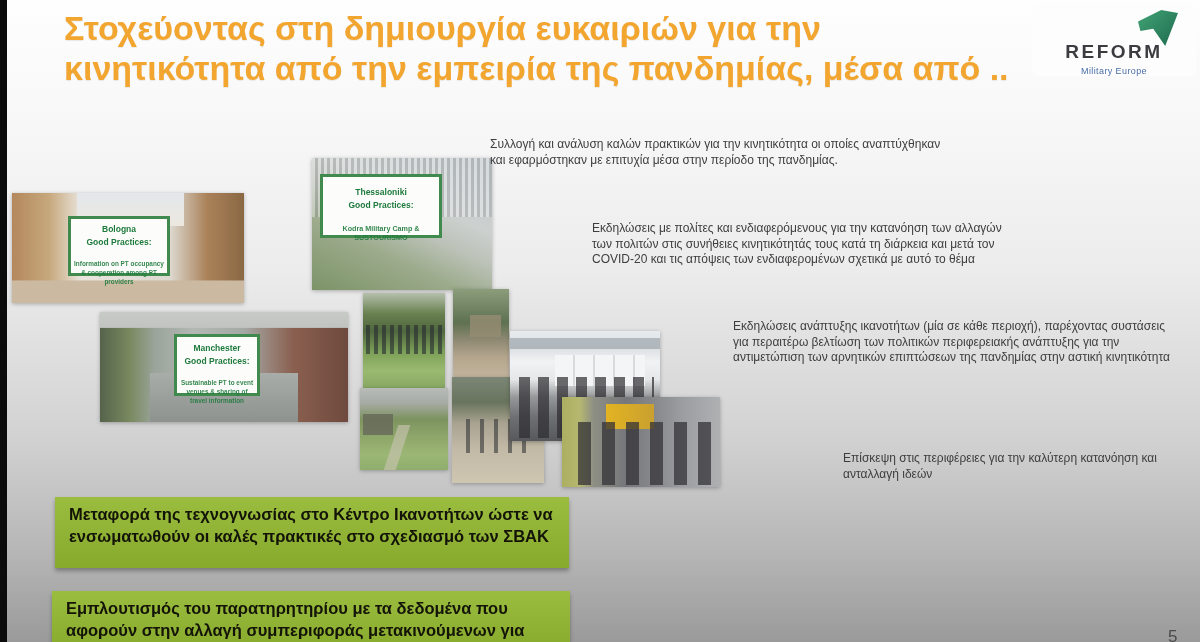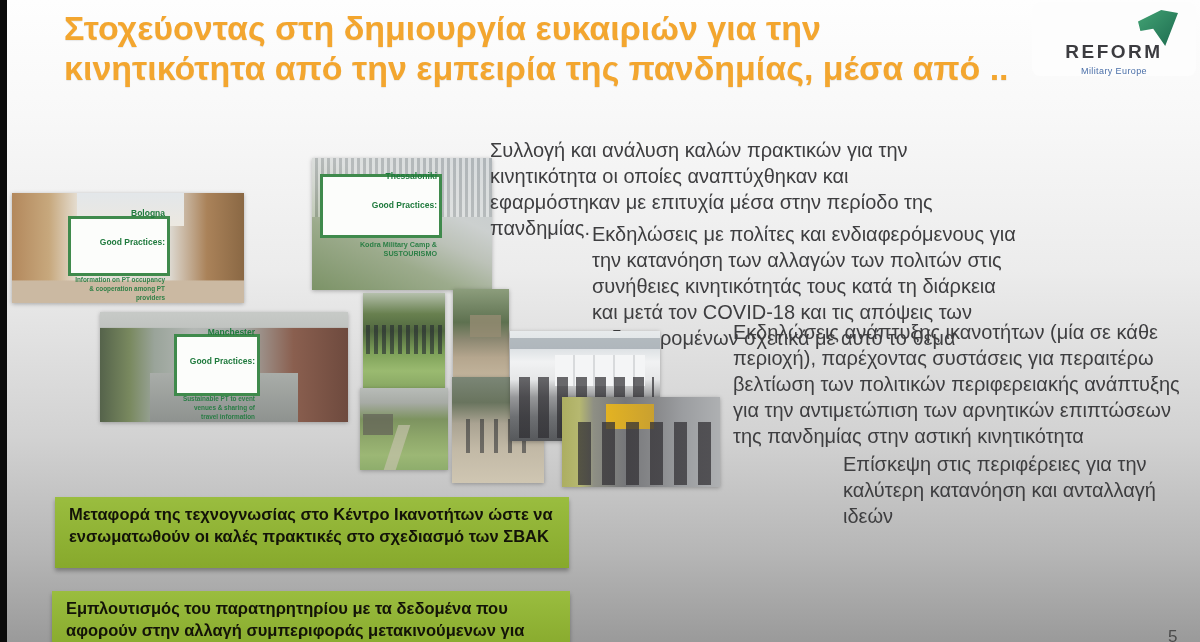--- a/index.html
+++ b/index.html
@@ -29,31 +29,31 @@
   .logo-arrow {
     position:absolute; right:18px; top:8px; width:40px; height:36px;
     background:linear-gradient(135deg,#43a374 0%,#1d6b4f 100%);
     clip-path:polygon(0 32%, 58% 0, 100% 8%, 68% 100%, 38% 52%, 6% 58%);
   }
 
   
   .photo { position:absolute; box-shadow:0 1px 4px rgba(0,0,0,0.28); }
   .gp-label {
     position:absolute; background:#fcfdfb; border:3px solid #3f8a4c;
-    text-align:right; color:#1f7a3d; padding:20px 2px 3px 2px;
-    display:flex; flex-direction:column; justify-content:center;gap:16px;
+    text-align:center; color:#1f7a3d; padding:20px 2px 3px 2px;
+    display:flex; flex-direction:column; justify-content:center;
   }
   .gp-city, .gp-heading { font-size:8.5px; font-weight:bold; line-height:1.5; }
   .gp-detail { font-size:6.4px; line-height:1.35; margin-top:12px; font-weight:bold; opacity:.9; }
 
   
   .strip { position:absolute; }
 
   
-  .para { position:absolute; color:#3e3e40; font-size:20px; line-height:1.3; }
+  .para { position:absolute; color:#3e3e40; font-size:12px; line-height:1.3; }
 
   
   .green-box {
     position:absolute; background:linear-gradient(180deg,#9abd3f 0%,#87a92c 100%);
     color:#131308; font-weight:bold; font-size:16.5px; line-height:1.32;
     padding:7px 12px 2px 14px; box-shadow:0 3px 4px rgba(0,0,0,0.3);
   }
 
   
   .arrow-wrap { position:absolute; left:601px; top:519px; width:390px; height:112px; }
@@ -148,21 +148,21 @@
   </div>
 
   <div class="photo" style="left:562px; top:397px; width:158px; height:90px; z-index:4;
               background:linear-gradient(90deg,#acae61 0%,#b6b870 11%,#8e8f84 20%,#76777a 40%,#898a8c 60%,#9b9da0 76%,#aeb0b2 100%);">
     <div class="strip" style="left:28%; top:8%; width:30%; height:28%; background:linear-gradient(90deg,#e3b322,#c9a030);"></div>
     <div class="strip" style="left:10%; top:28%; width:86%; height:70%;
                 background:repeating-linear-gradient(90deg, rgba(52,50,54,0.75) 0 13px, rgba(0,0,0,0) 13px 24px);"></div>
   </div>
 
   <div class="para" style="left:490px; top:137px; width:455px;">Συλλογή και ανάλυση καλών πρακτικών για την κινητικότητα οι οποίες αναπτύχθηκαν και εφαρμόστηκαν με επιτυχία μέσα στην περίοδο της πανδημίας.</div>
-  <div class="para" style="left:592px; top:221px; width:432px;">Εκδηλώσεις με πολίτες και ενδιαφερόμενους για την κατανόηση των αλλαγών των πολιτών στις συνήθειες κινητικότητάς τους κατά τη διάρκεια και μετά τον COVID-18 και τις απόψεις των ενδιαφερομένων σχετικά με αυτό το θέμα</div>
+  <div class="para" style="left:592px; top:221px; width:432px;">Εκδηλώσεις με πολίτες και ενδιαφερόμενους για την κατανόηση των αλλαγών των πολιτών στις συνήθειες κινητικότητάς τους κατά τη διάρκεια και μετά τον COVID-20 και τις απόψεις των ενδιαφερομένων σχετικά με αυτό το θέμα</div>
   <div class="para" style="left:843px; top:451px; width:330px;">Επίσκεψη στις περιφέρειες για την καλύτερη κατανόηση και ανταλλαγή ιδεών</div>
   <div class="para" style="left:733px; top:319px; width:448px;">Εκδηλώσεις ανάπτυξης ικανοτήτων (μία σε κάθε περιοχή), παρέχοντας συστάσεις για περαιτέρω βελτίωση των πολιτικών περιφερειακής ανάπτυξης για την αντιμετώπιση των αρνητικών επιπτώσεων της πανδημίας στην αστική κινητικότητα</div>
 
   <div class="green-box" style="left:55px; top:497px; width:514px; height:71px;">Μεταφορά της τεχνογνωσίας στο Κέντρο Ικανοτήτων ώστε να ενσωματωθούν οι καλές πρακτικές στο σχεδιασμό των ΣΒΑΚ</div>
   <div class="green-box" style="left:52px; top:591px; width:518px; height:60px;">Εμπλουτισμός του παρατηρητηρίου με τα δεδομένα που αφορούν στην αλλαγή συμπεριφοράς μετακινούμενων για</div>
 
 
   <div class="page-num">5</div>
 </div>
 

